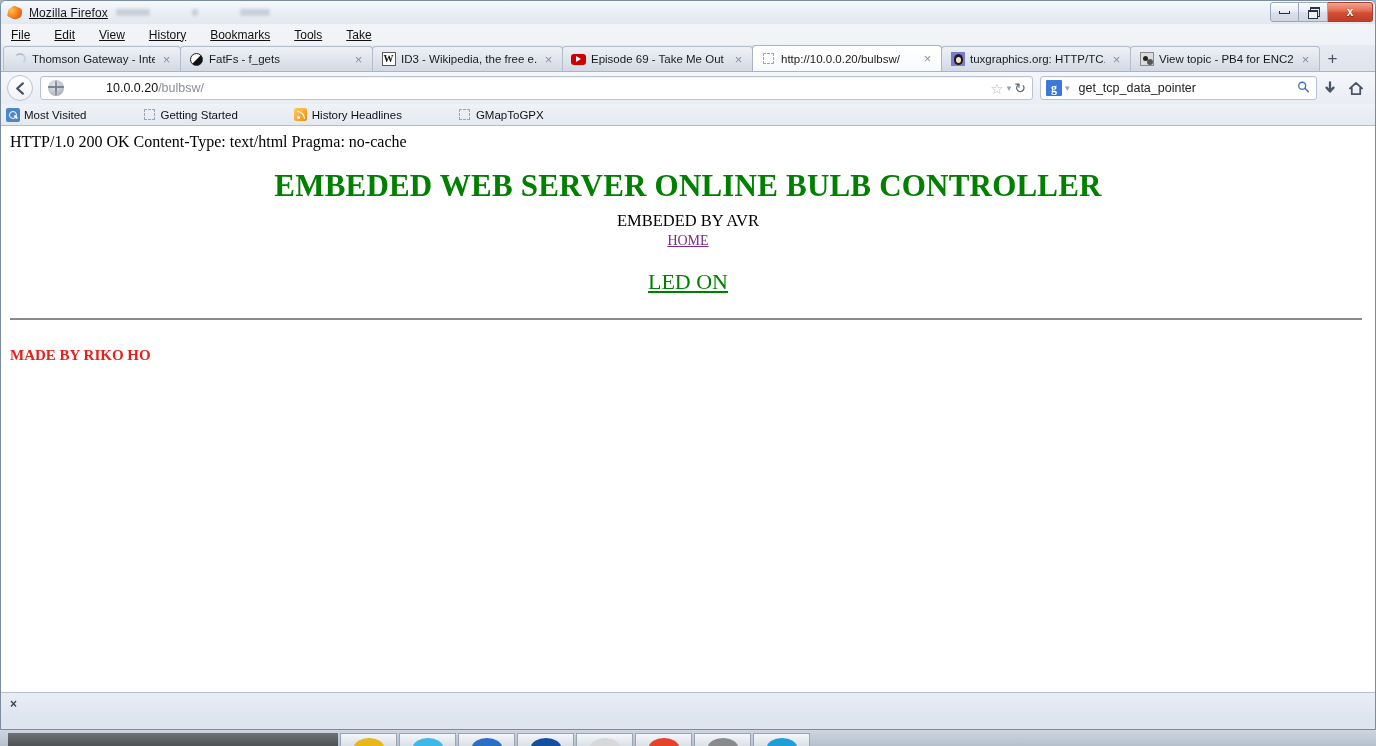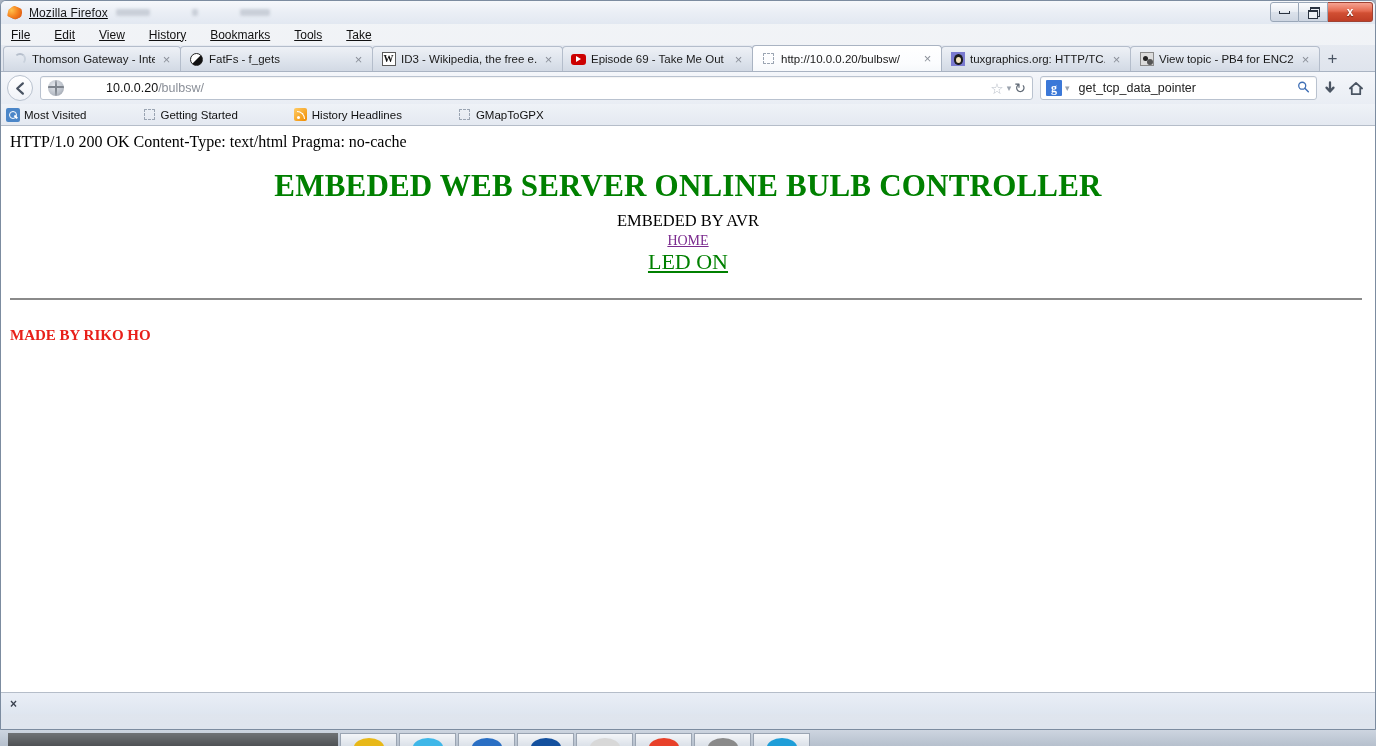--- a/index.html
+++ b/index.html
@@ -246,21 +246,21 @@
   }
   #powered-by {
     font-family: "Liberation Serif", serif;
     font-size: 16.5px; color: #000; text-align: center; margin-top: 7px;
   }
   #home-link {
     font-family: "Liberation Serif", serif;
     font-size: 14px; color: #7b2a8e; text-decoration: underline;
     text-align: center; margin-top: 2px; display: block;
   }
-  #led-link-wrap { text-align: center; }
+  #led-link-wrap { text-align: center; margin-top: 20px; }
   #led-link {
     font-family: "Liberation Serif", serif;
     font-size: 22px; color: #008000; text-decoration: underline;
   }
   #divider {
     height: 0; border-top: 2px solid #8a8a8a;
     margin: 23px 13px 0 9px;
   }
   #made-by {
     font-family: "Liberation Serif", serif;

